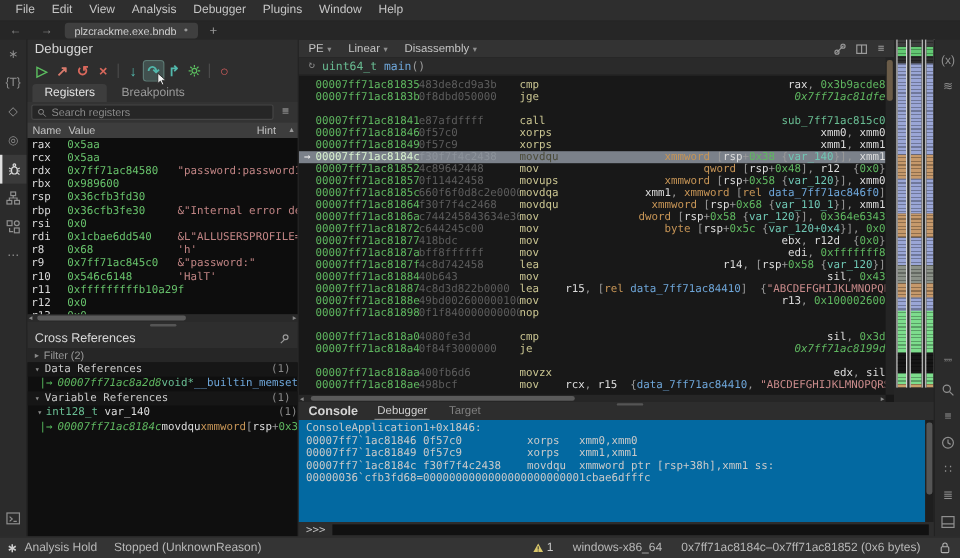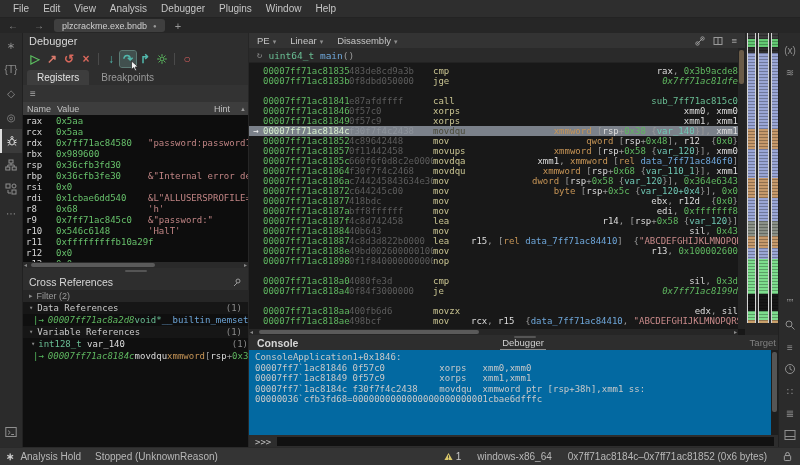--- a/index.html
+++ b/index.html
@@ -117,21 +117,21 @@
   .mm-seg{width:100%;}
 
   
   .rightstrip{position:absolute;left:778px;top:33px;width:22px;bottom:17px;background:#2b2b2b;
               border-left:1px solid #212121;display:flex;flex-direction:column;align-items:center;padding-top:6px;}
   .rightstrip .strip-icon{height:22px;width:100%;}
   .rs-bottom{margin-top:auto;display:flex;flex-direction:column;width:100%;margin-bottom:2px;}
 
   
   .console{position:absolute;left:249px;top:335px;width:529px;height:113px;background:#2d2d2d;}
-  .console-tabs{height:15px;display:flex;align-items:center;gap:14px;padding-left:8px;position:relative;justify-content:space-between;}
+  .console-tabs{height:15px;display:flex;align-items:center;gap:14px;padding-left:8px;position:relative;}
   .console-title{font-size:10.5px;font-weight:bold;color:#d5d5d5;}
   .console-tab{font-size:9.5px;color:#808080;padding:1px 2px;}
   .console-tab.active{color:#d0d0d0;border-bottom:1px solid #8a8a8a;}
   .console-grip{position:absolute;left:50%;top:1px;width:22px;height:2px;background:#555;border-radius:1px;}
   .console-out{position:absolute;left:0;top:15px;right:7px;bottom:13px;background:#0369a1;
                padding:2px 6px;overflow:hidden;}
   .console-line{font-size:9px;line-height:10.5px;color:#c9c9c9;white-space:pre;}
   .console-vscroll{position:absolute;right:0;top:15px;bottom:13px;width:7px;background:#1e1e1e;}
   .console-vscroll .thumb{position:absolute;top:2px;left:1px;width:5px;height:60px;background:#555;border-radius:2px;}
   .console-input{position:absolute;left:0;bottom:0;right:0;height:13px;background:#2d2d2d;
@@ -232,20 +232,27 @@
           </svg>
         </div>
         <div class="tb-sep"></div>
         <div class="tb-btn" style="color: rgb(217, 95, 95);">○</div>
       </div>
     <div class="dbg-tabs" id="dbgtabs">
         <div class="dbg-tab active">Registers</div>
         <div class="dbg-tab">Breakpoints</div>
       </div>
     <div class="searchrow">
+      <div class="searchbox">
+        <svg viewBox="0 0 10 10" fill="none" stroke="currentColor">
+            <circle cx="4" cy="4" r="2.6"></circle>
+            <path d="M6 6 L9 9"></path>
+          </svg>
+        <span>Search registers</span>
+      </div>
       <div class="hamburger">≡</div>
     </div>
     <div class="tablehead">
       <span class="th-name">Name</span>
       <span class="th-value">Value</span>
       <span class="th-hint">Hint</span>
       <span class="th-sort">▲</span>
     </div>
     <div class="regtable mono" id="regtable">
         <div class="reg-row">

